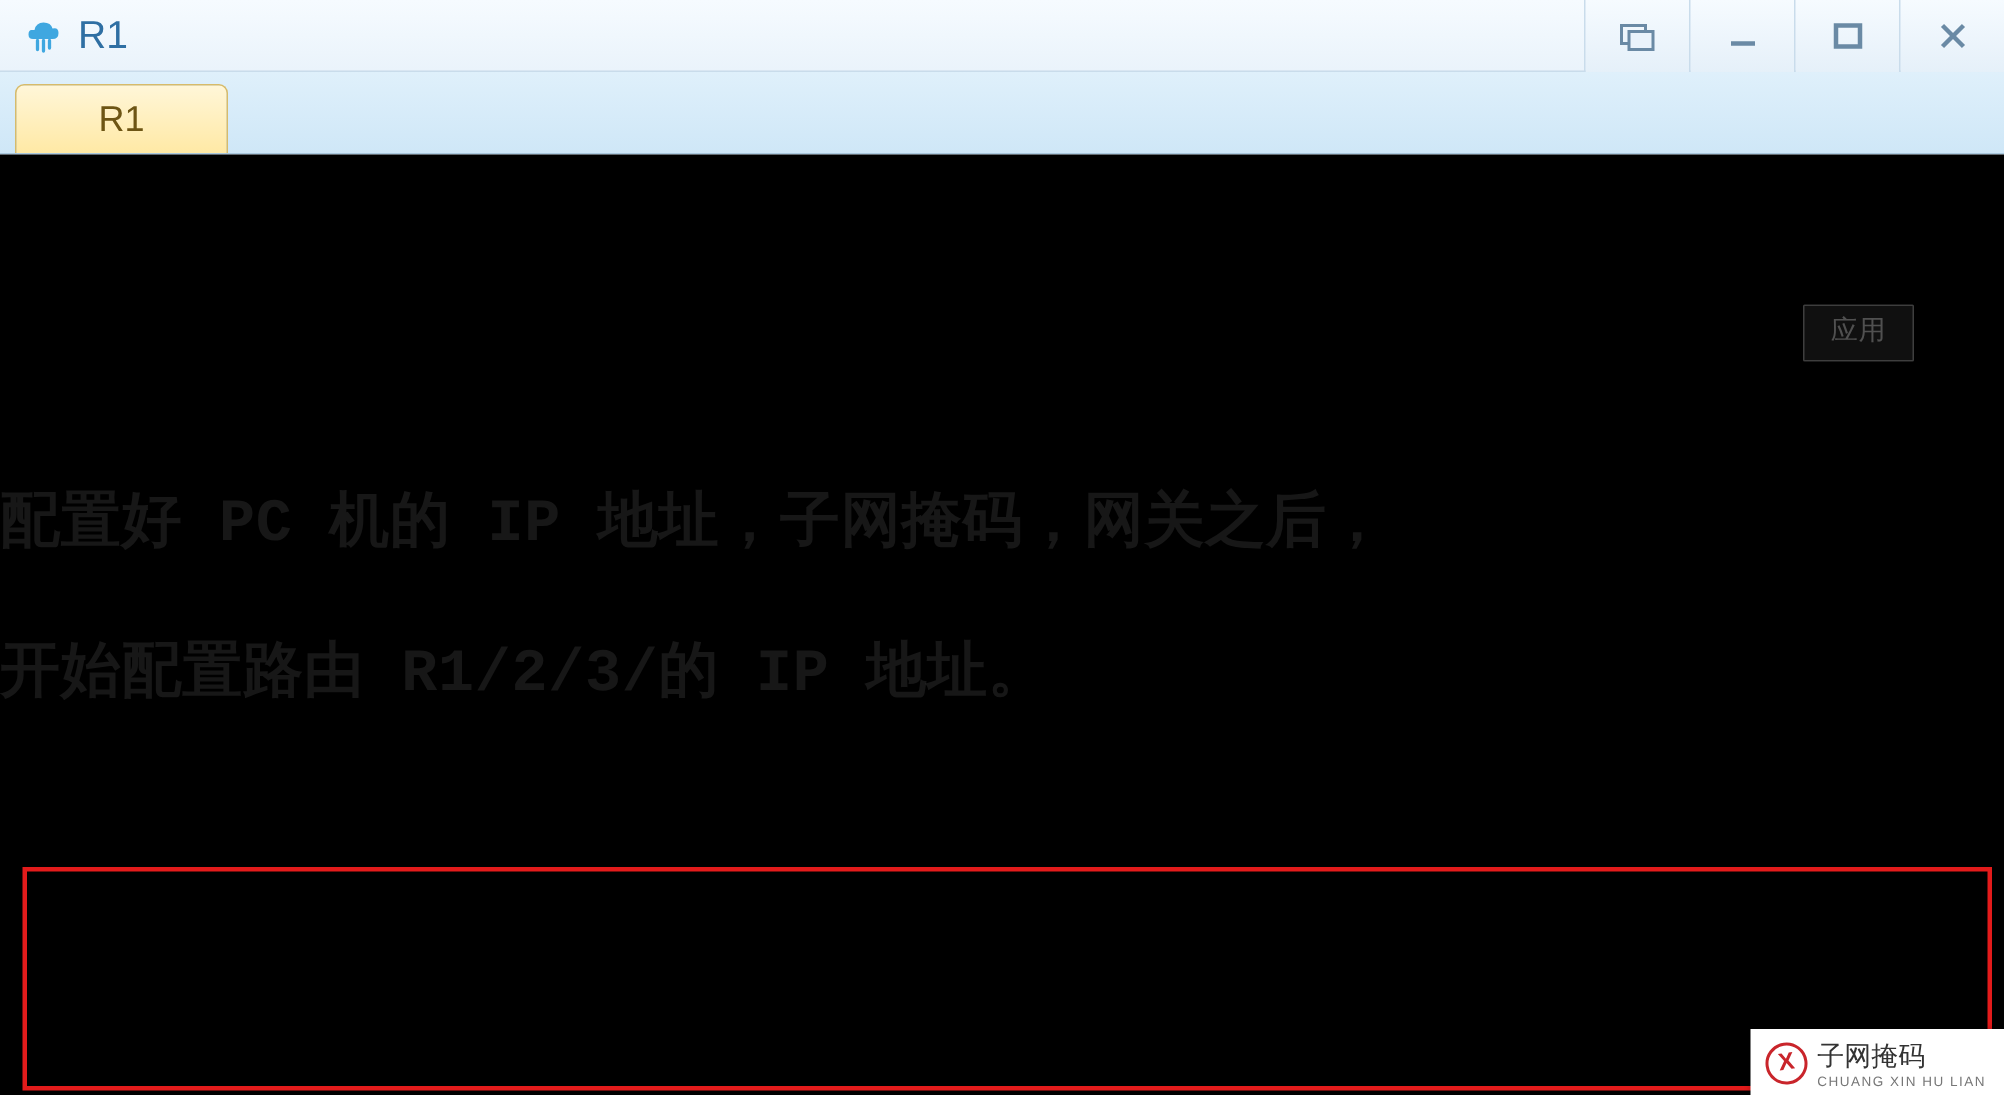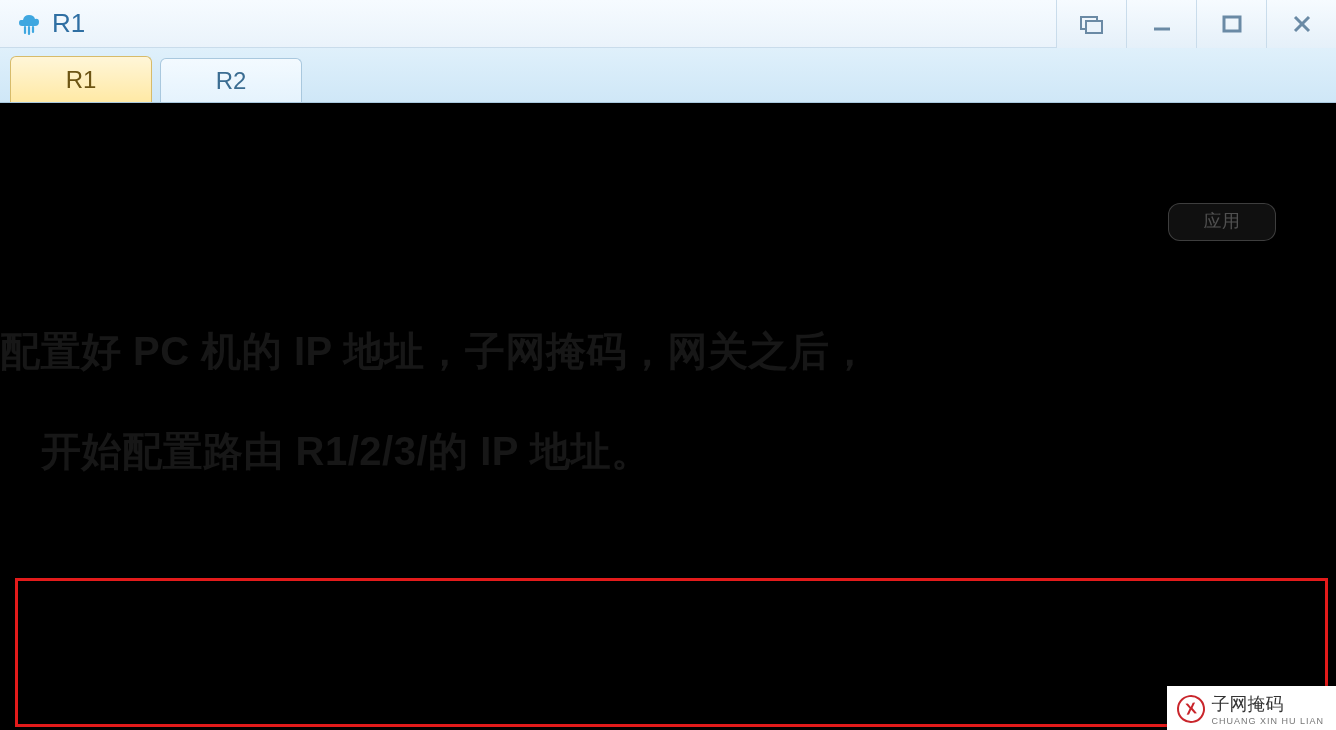--- a/index.html
+++ b/index.html
@@ -71,36 +71,36 @@
     font-family: "Courier New", monospace;
     font-size: 28px;
     line-height: 36px;
     letter-spacing: 0.5px;
     padding: 8px 10px 4px 18px;
     white-space: pre;
     height: 627px;
   }
   .terminal .ghost {
     position:absolute; left:0; right:0;
-    font-family: Liberation Sans, sans-serif;
+    font-family: Liberation Mono, monospace;
     font-weight: 700;
     color: rgba(60,60,60,0.38);
     pointer-events:none;
     white-space:nowrap;
   }
   .ghost1 { top: 230px; font-size: 40px; left: -10px;}
-  .ghost2 { top: 330px; font-size: 40px; left: 20px; margin-left: 41px;}
+  .ghost2 { top: 330px; font-size: 40px; left: 20px;}
   .ghost-btn {
     position:absolute; right:60px; top:100px;
-    width:108px; height:38px;
+    width:74px; height:38px;
     border:1px solid rgba(200,200,200,0.25);
     background: rgba(200,200,200,0.08);
     color: rgba(200,200,200,0.35);
     font-size:18px; display:flex; align-items:center; justify-content:center;
-    border-radius:12px;
+    border-radius:1px;
     pointer-events:none;
   }
   .redbox {
     position:absolute;
     border:3px solid #e31b1b;
     left:15px; right:8px;
     top: 475px; height: 149px;
     pointer-events:none;
   }
 
@@ -155,21 +155,20 @@
       <svg width="22" height="22" viewBox="0 0 22 22">
         <line x1="4" y1="4" x2="18" y2="18" stroke="#6a8aa5" stroke-width="3"></line>
         <line x1="18" y1="4" x2="4" y2="18" stroke="#6a8aa5" stroke-width="3"></line>
       </svg>
     </div>
   </div>
 </div>
 
 <div class="tabrow">
   <div class="tab active">R1</div>
-  <div class="tab">R2</div>
 </div>
 
 <div class="terminal">
 <div class="ghost ghost1">配置好 PC 机的 IP 地址，子网掩码，网关之后，</div>
 <div class="ghost ghost2">开始配置路由 R1/2/3/的 IP 地址。</div>
 <div class="ghost-btn">应用</div>
 
 
 
 

